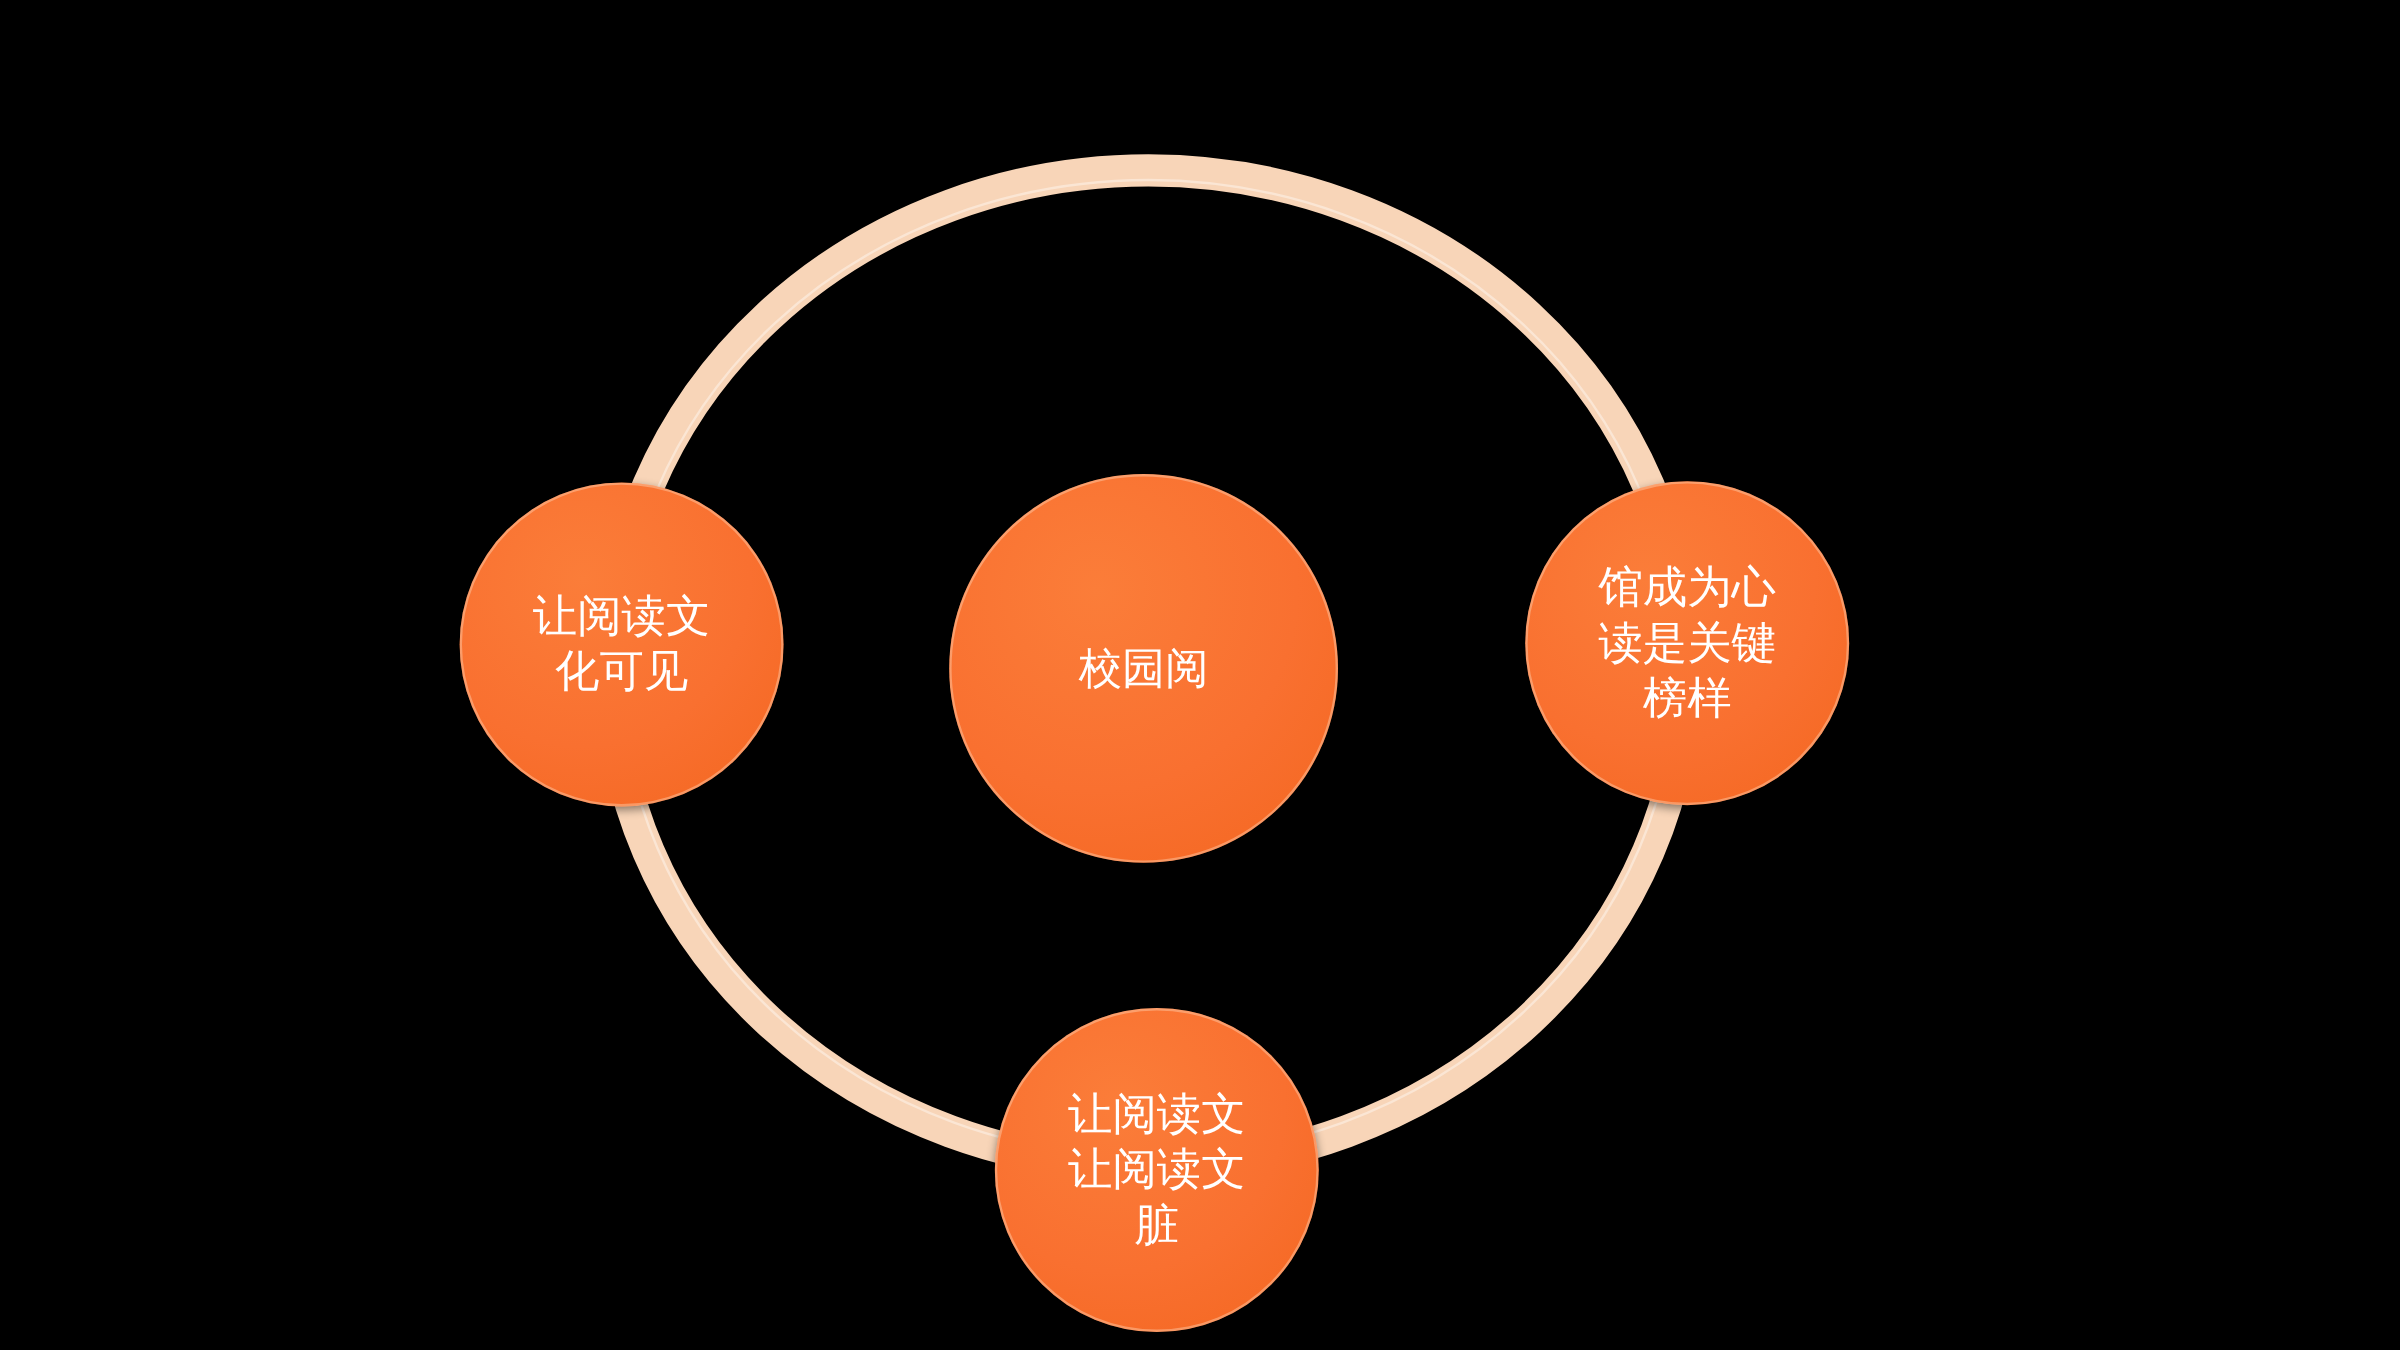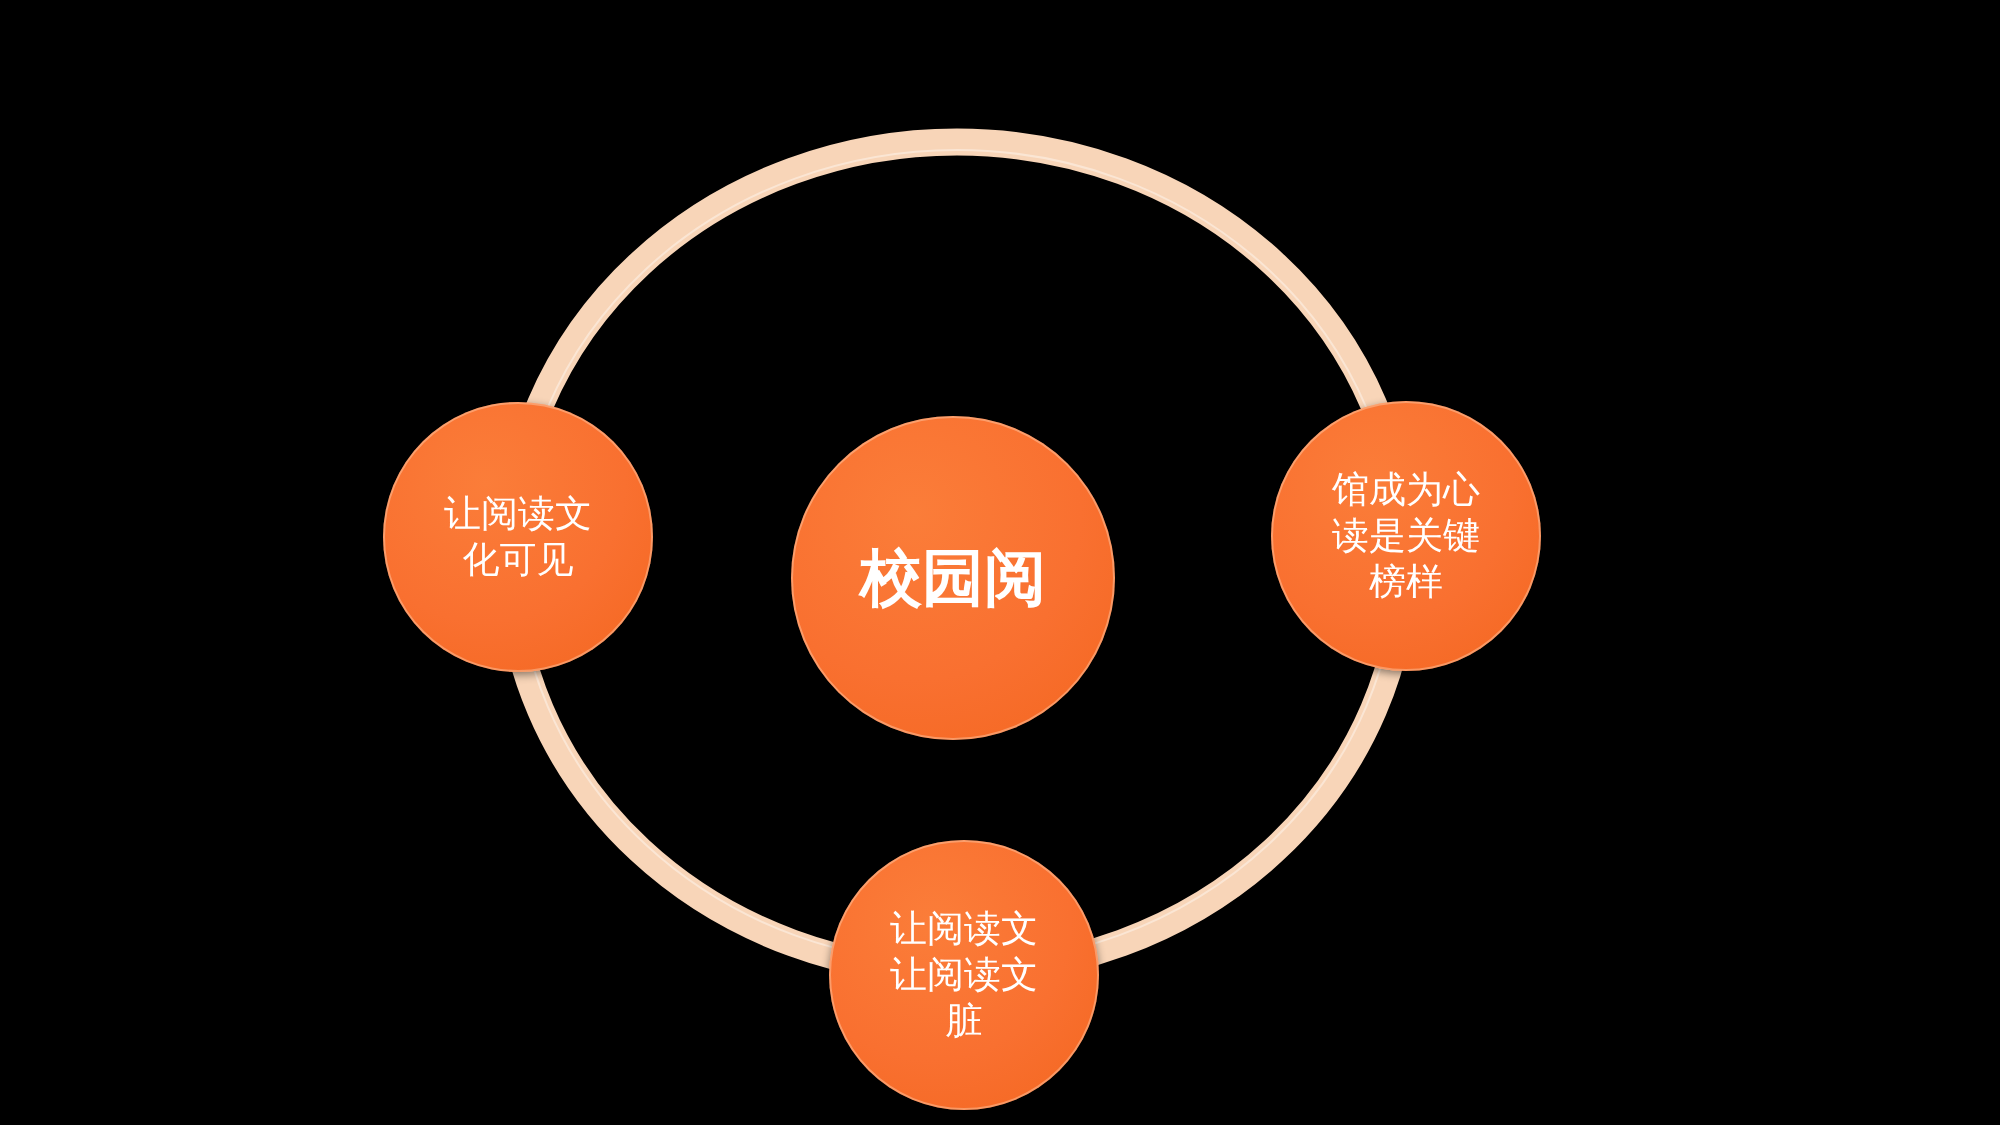--- a/index.html
+++ b/index.html
@@ -30,26 +30,25 @@
     text-align: center;
     color: #FFFFFF;
     background: radial-gradient(circle at 38% 30%, #FB7D39 0%, #F97030 55%, #F3661F 100%);
     box-shadow: inset 0 0 0 2px rgba(255, 226, 200, 0.38), 0 3px 8px rgba(0, 0, 0, 0.45);
   }
   .node .line {
     white-space: nowrap;
   }
   .node-center {
     left: 791px;
-    top: 416px;
+    top: 395px;
     width: 324px;
     height: 324px;
-    font-size: 62px;
+    font-size: 36px;
     line-height: 70px;
-    font-weight: bold;
   }
   .node-sat {
     width: 270px;
     height: 270px;
     font-size: 37px;
     line-height: 46px;
   }
   .node-top    { left: 823px;  top: 10px;  }
   .node-right  { left: 1271px; top: 401px; }
   .node-bottom { left: 829px;  top: 840px; }

